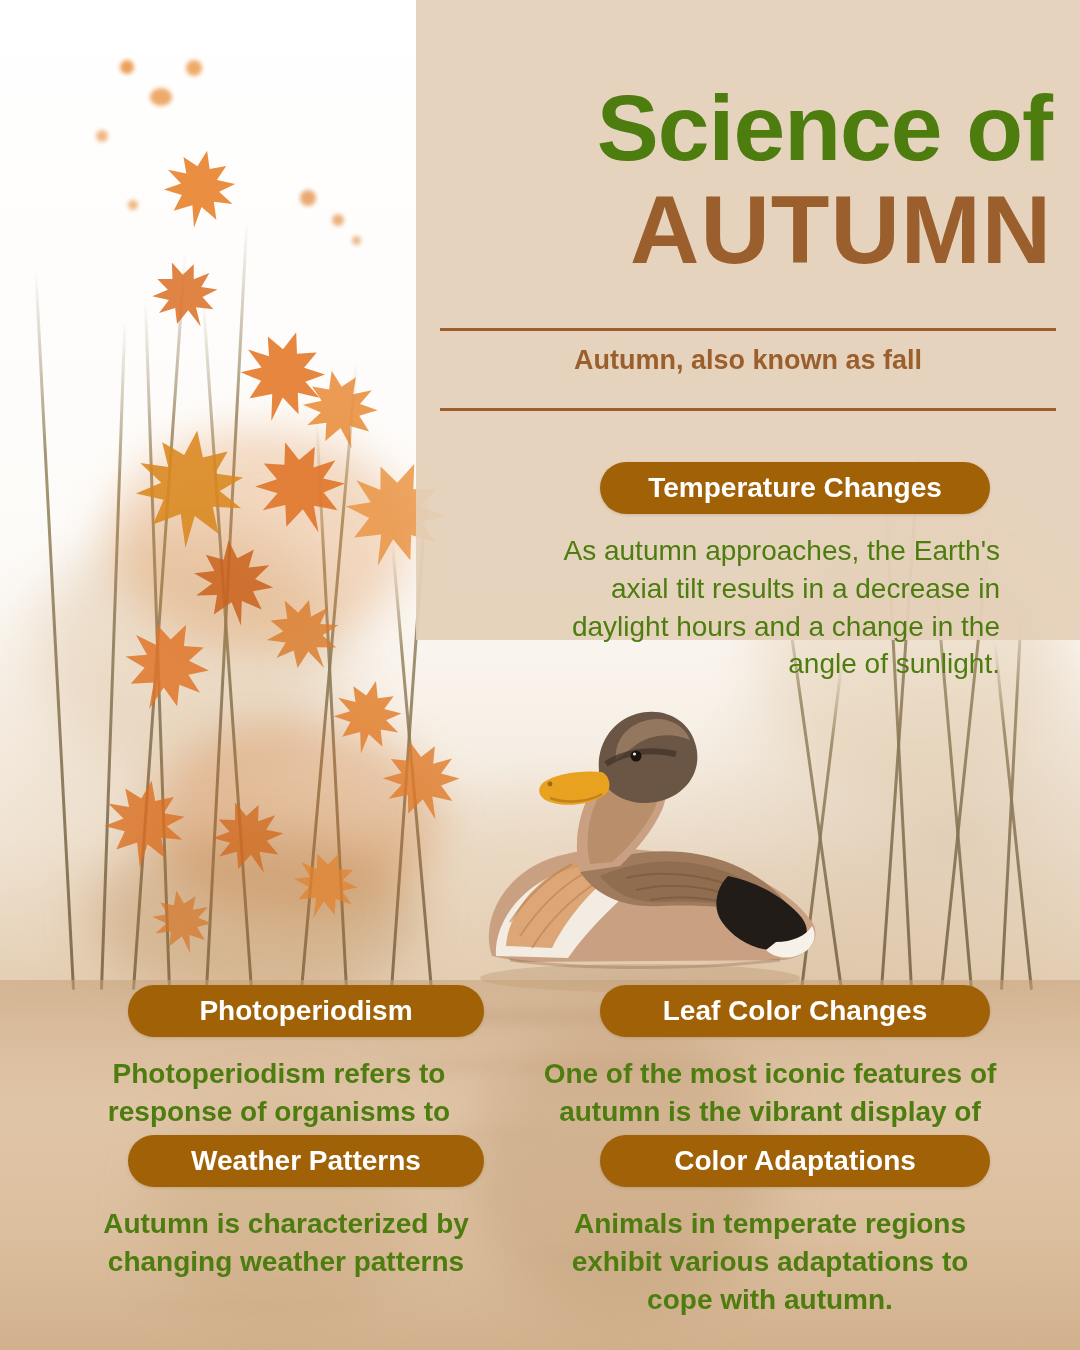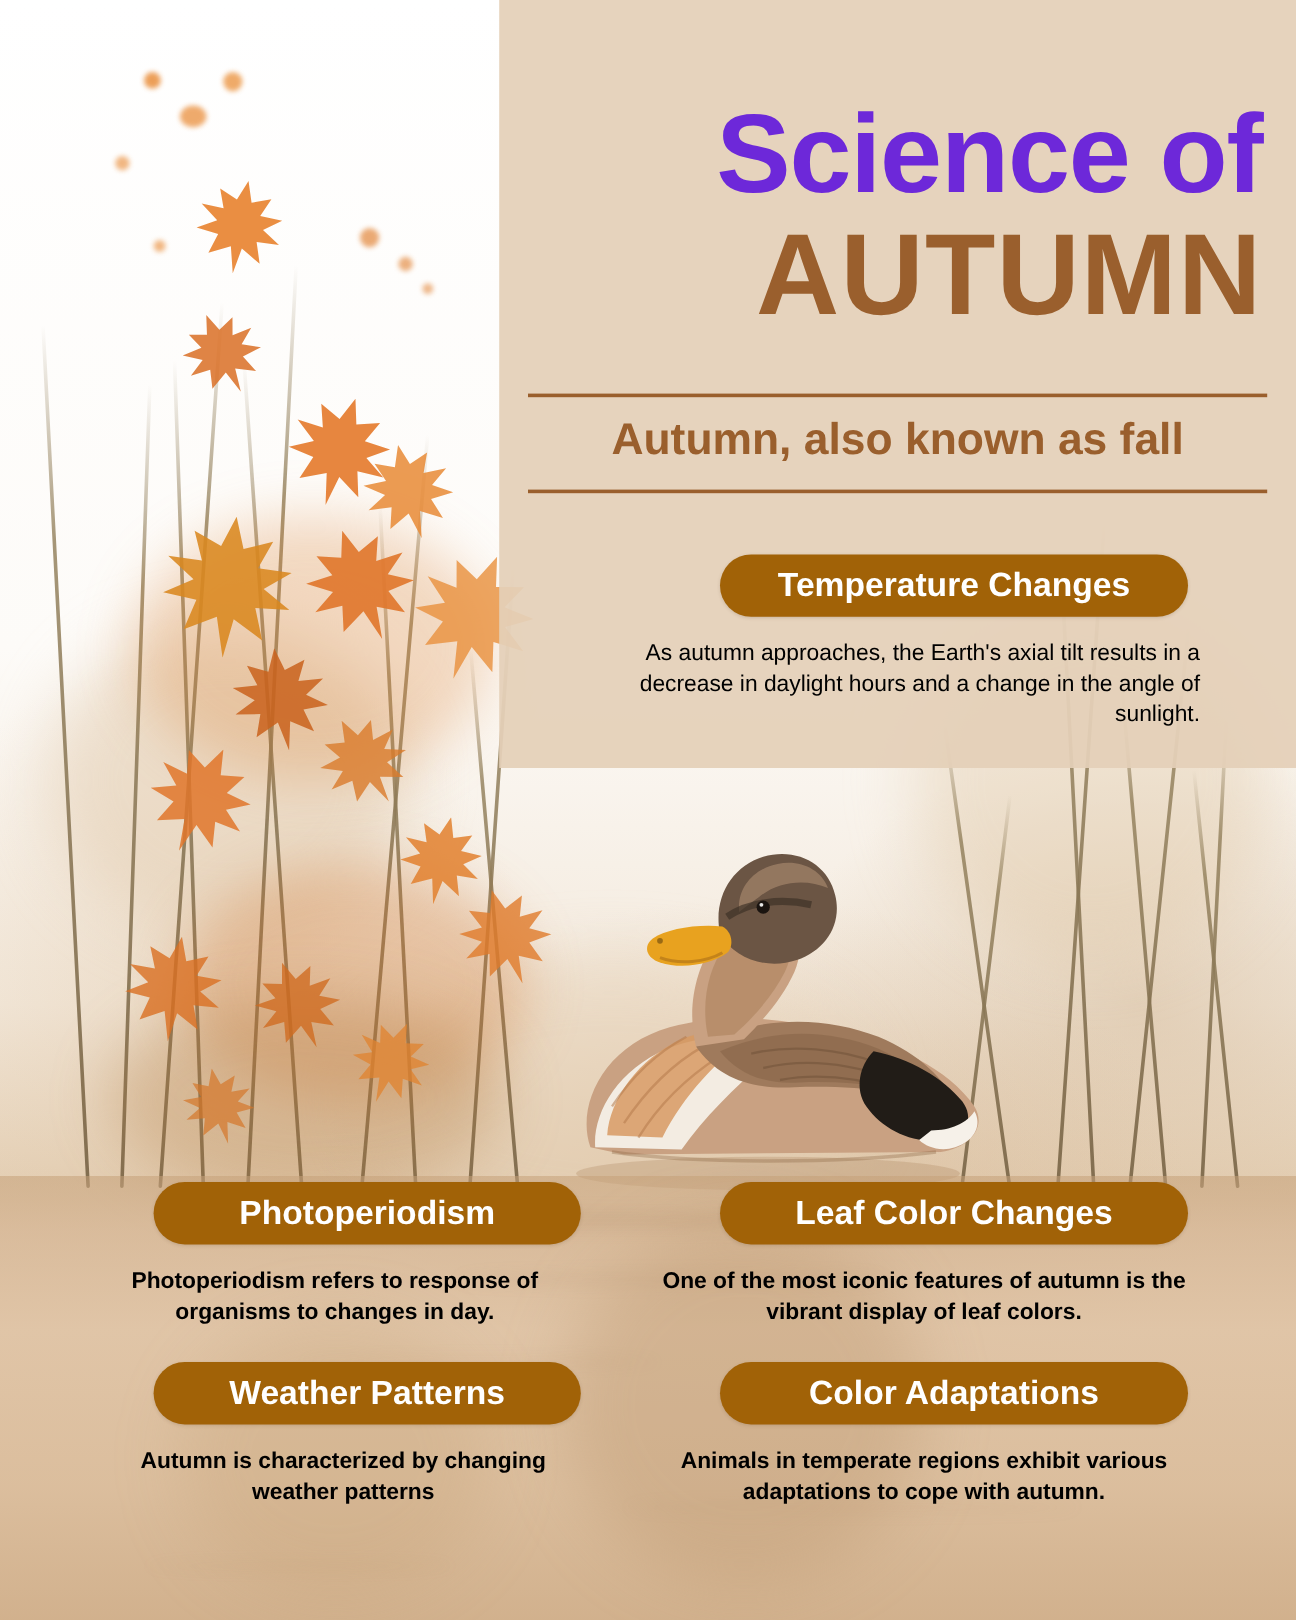--- a/index.html
+++ b/index.html
@@ -70,21 +70,21 @@
     left: 416px;
     top: 0;
     width: 664px;
     height: 640px;
     background: rgba(228,208,184,0.93);
   }
   .title-main {
     position: absolute;
     right: 28px;
     top: 82px;
-    color: #6d28d9;
+    color: #4d7c0f;
     font-size: 93px;
     font-weight: bold;
     letter-spacing: -1px;
     line-height: 1;
     text-align: right;
     white-space: nowrap;
   }
   .title-sub {
     position: absolute;
     right: 28px;
@@ -106,43 +106,43 @@
   }
   .rule.top { top: 328px; }
   .rule.bottom { top: 408px; }
   .tagline {
     position: absolute;
     left: 440px;
     width: 616px;
     top: 345px;
     text-align: center;
     color: #9a5f2d;
-    font-size: 37px;
+    font-size: 27px;
     font-weight: bold;
   }
 
   
   .pill {
     position: absolute;
     background: #a16207;
     border-radius: 38px;
     color: #ffffff;
     font-size: 28px;
     font-weight: bold;
     display: flex;
     align-items: center;
     justify-content: center;
     text-align: center;
     height: 52px;
     box-shadow: 0 1px 3px rgba(90,60,35,0.18);
   }
   .body-text {
     position: absolute;
-    color: #000000;
-    font-size: 19px;
+    color: #4d7c0f;
+    font-size: 28px;
     line-height: 1.35;
     font-weight: 500;
   }
   .body-text.right { text-align: right; }
   .body-text.center { text-align: center; font-weight: bold; }
 
   
   #pill-temperature { left: 600px; top: 462px; width: 390px; }
   #text-temperature { left: 520px; top: 532px; width: 480px; }
 

